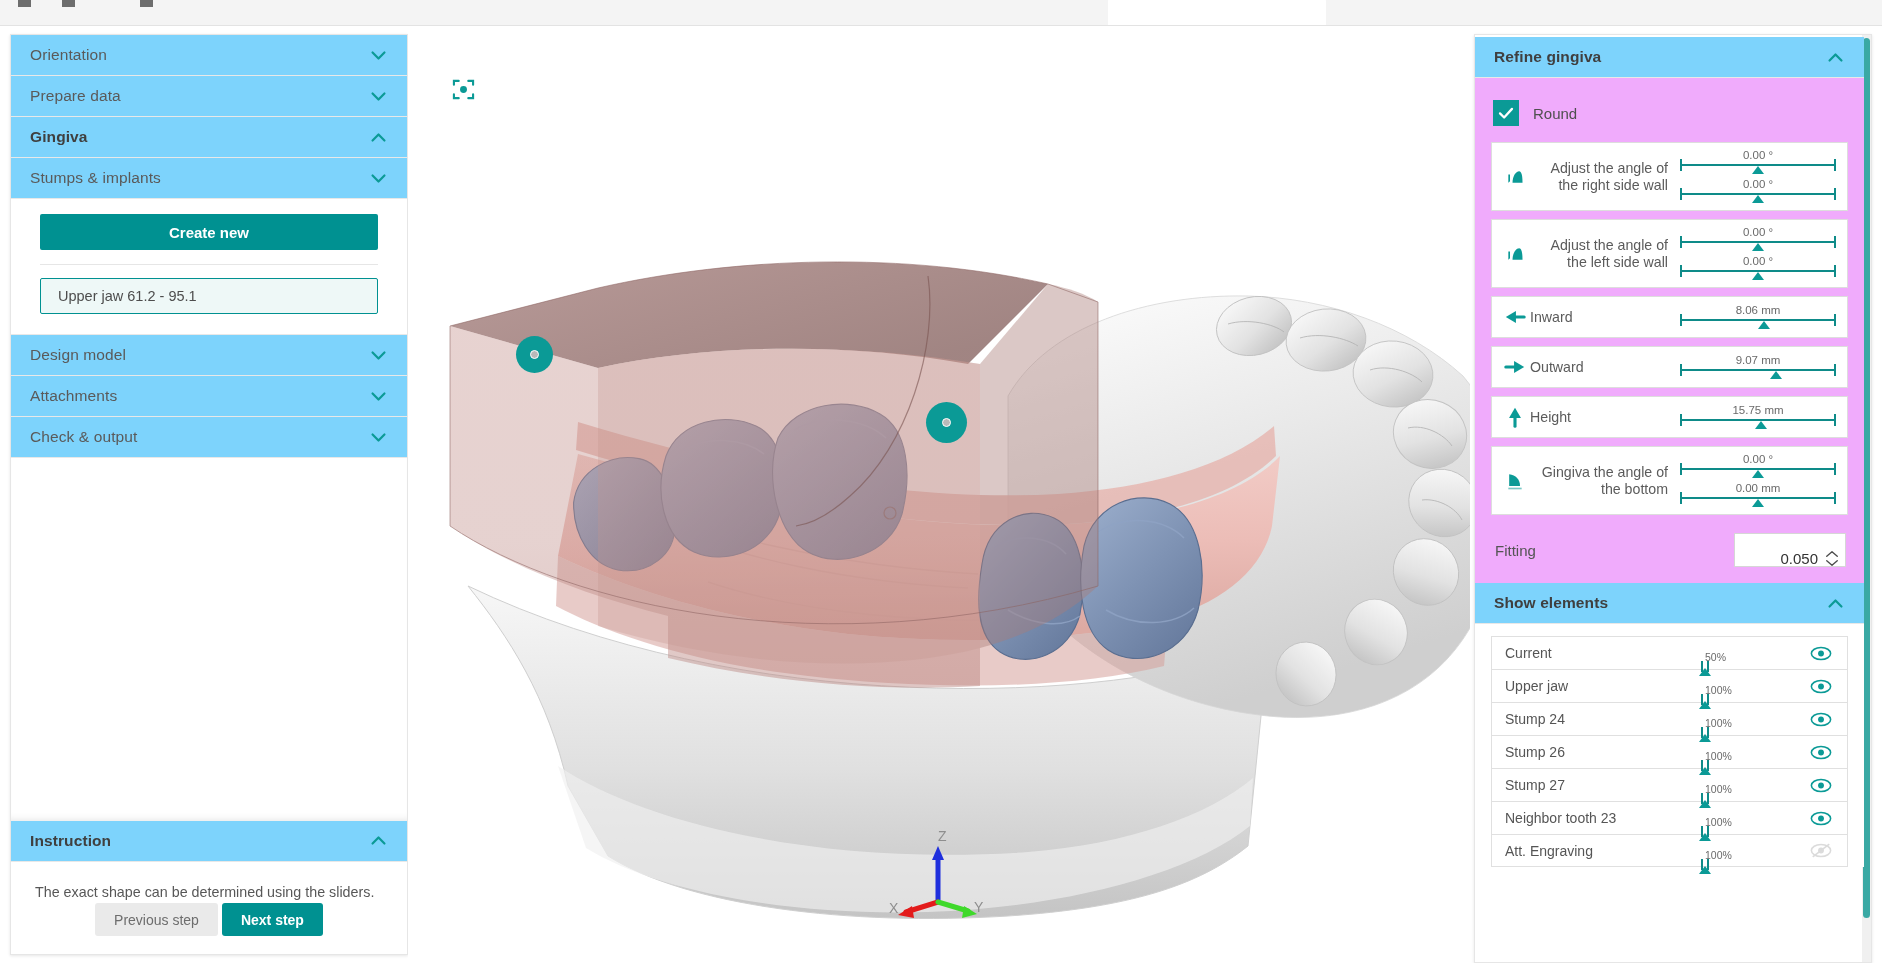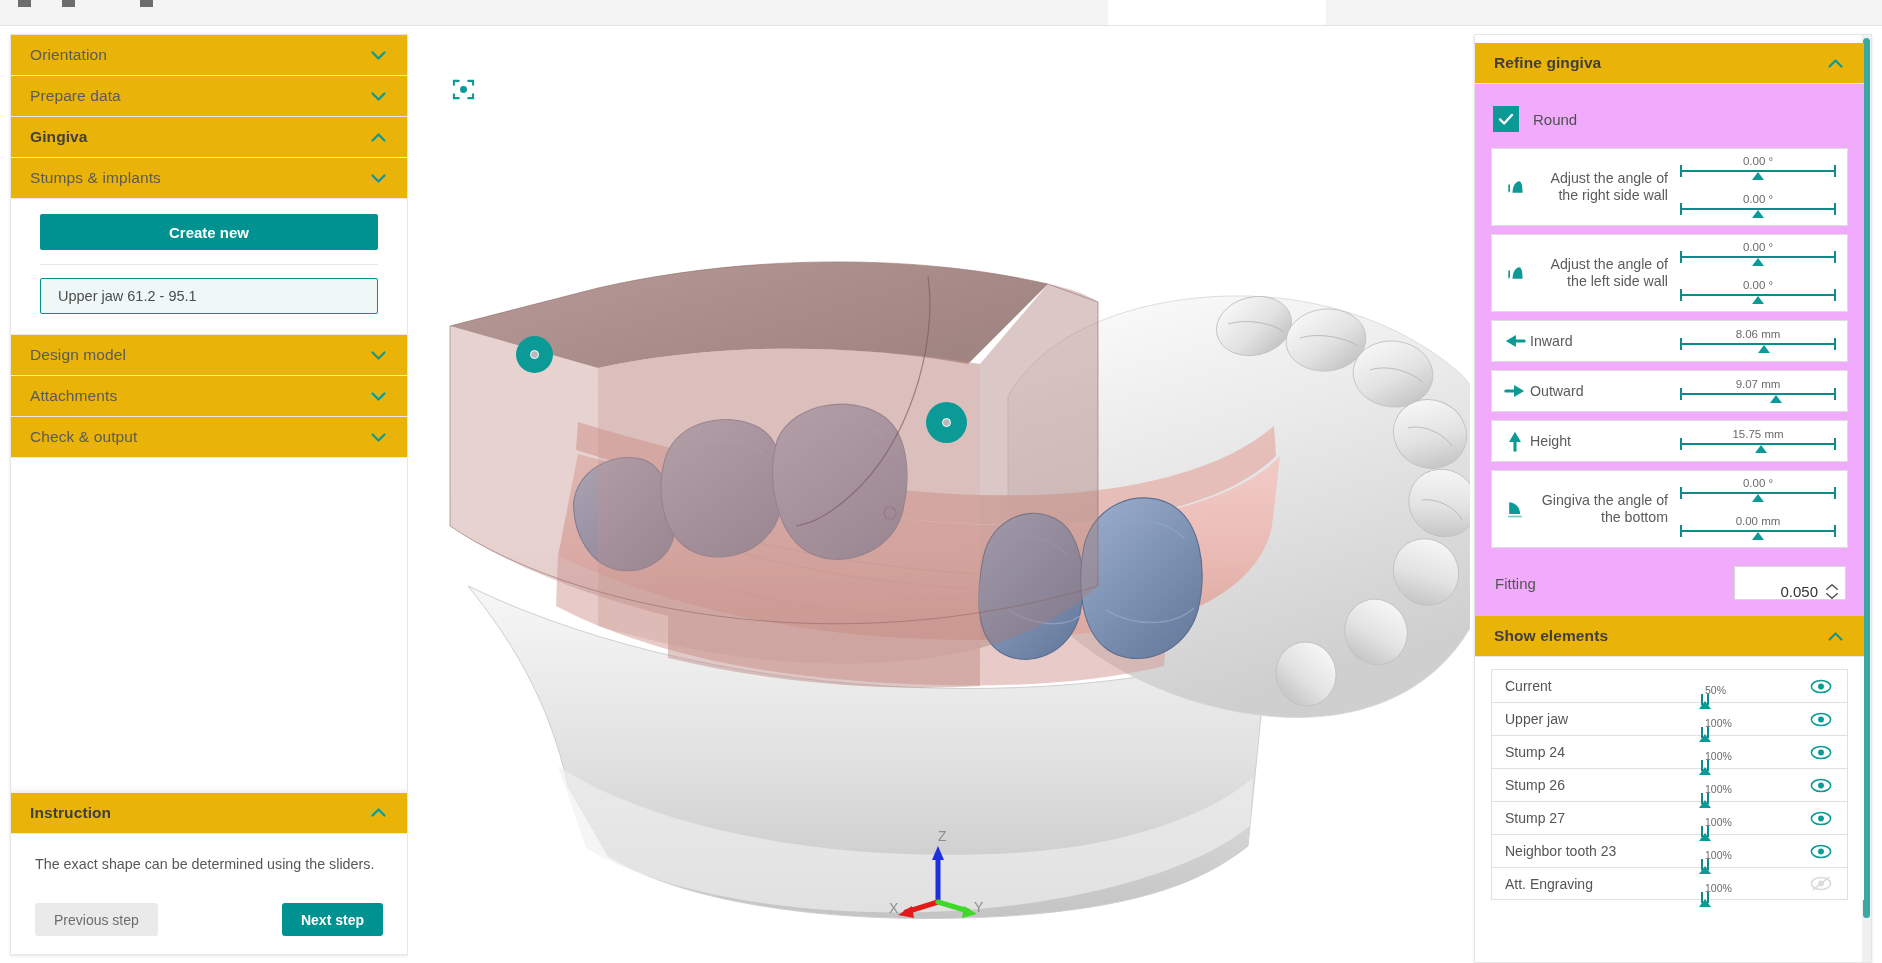--- a/index.html
+++ b/index.html
@@ -40,21 +40,21 @@
   #left-panel {
     position: absolute; left: 10px; top: 34px;
     width: 398px; height: 921px;
     background: #ffffff;
     border: 1px solid #e6e6e6;
     box-shadow: 0 1px 3px rgba(0,0,0,.10);
     display: flex; flex-direction: column;
   }
   .accordion-head {
     height: 41px; flex: 0 0 41px;
-    background: #eab308;
+    background: #7dd3fc;
     border-bottom: 1px solid #e8e8e8;
     display: flex; align-items: center;
     padding: 0 20px 0 19px;
     cursor: pointer;
     user-select: none;
   }
   .accordion-head .ah-label { font-size: 15.5px; color: #5a5a5a; flex: 1; letter-spacing: .1px; }
   .accordion-head.open .ah-label { color: #3f3f3f; font-weight: bold; }
   .chev { width: 17px; height: 17px; flex: 0 0 17px; }
   .chev svg { display: block; }
@@ -82,21 +82,21 @@
     padding-left: 17px;
     font-size: 14.5px; color: #4d4d4d;
     cursor: pointer;
   }
   #left-spacer { flex: 1 1 auto; background: #fff; box-shadow: inset 0 -7px 8px -7px rgba(0,0,0,.13); }
 
   
   #instruction-body { background: #fff; padding: 20px 24px 18px 24px; }
   .instr-p { font-size: 14.3px; line-height: 1.48; color: #575757; }
   .instr-p + .instr-p { margin-top: 16px; }
-  #instr-buttons { display: flex; justify-content: space-between; gap: 4px; margin-top: 28px; }
+  #instr-buttons { display: flex; justify-content: center; gap: 4px; }
   .step-btn {
     height: 33px; border: none; border-radius: 3px;
     font-family: "Liberation Sans", sans-serif;
     font-size: 14px; cursor: pointer; padding: 0 19px;
   }
   #prev-step { background: #eaeaea; color: #6d6d6d; }
   #next-step { background: #009191; color: #ffffff; font-weight: bold; }
 
   
   #viewport {
@@ -133,21 +133,21 @@
     overflow: hidden;
   }
   #right-scroll-track {
     position: absolute; right: 0; top: 0; width: 9px; height: 929px;
     background: #f0f0f0;
   }
   #right-scroll-thumb {
     position: absolute; right: 1px; top: 3px; width: 7px; height: 880px;
     background: #3aa9a4; border-radius: 4px;
   }
-  #right-inner { position: absolute; left: 0; top: 8px; width: 389px; }
+  #right-inner { position: absolute; left: 0; top: 2px; width: 389px; }
 
   #refine-body { padding: 14px 16px 16px 16px; background: #f0abfc; }
 
   .cb-row { display: flex; align-items: center; height: 26px; margin: 8px 0 16px 2px; }
   .cb-box {
     width: 26px; height: 26px; background: #0b9a96;
     display: flex; align-items: center; justify-content: center;
     cursor: pointer; flex: 0 0 26px;
   }
   .cb-label { font-size: 15px; color: #4f4f4f; margin-left: 14px; }
@@ -158,21 +158,21 @@
     padding: 7px 9px 7px 8px;
     margin-bottom: 8px;
     min-height: 42px;
     background: #fff;
   }
   .sc-icon { width: 30px; flex: 0 0 30px; display: flex; align-items: center; justify-content: center; }
   .sc-label {
     flex: 1 1 auto; font-size: 14.2px; color: #5b5b5b; line-height: 1.18;
     text-align: right; padding-right: 10px;
   }
-  .sc-sliders { flex: 0 0 160px; display: flex; flex-direction: column; gap: 14px; }
+  .sc-sliders { flex: 0 0 160px; display: flex; flex-direction: column; gap: 5px; }
 
   .slider {
     position: relative; height: 24px; width: 160px;
     cursor: pointer;
   }
   .slider .sval {
     position: absolute; left: 0; right: 0; top: -1px;
     text-align: center; font-size: 11.5px; color: #6a6a6a;
     white-space: nowrap;
   }

